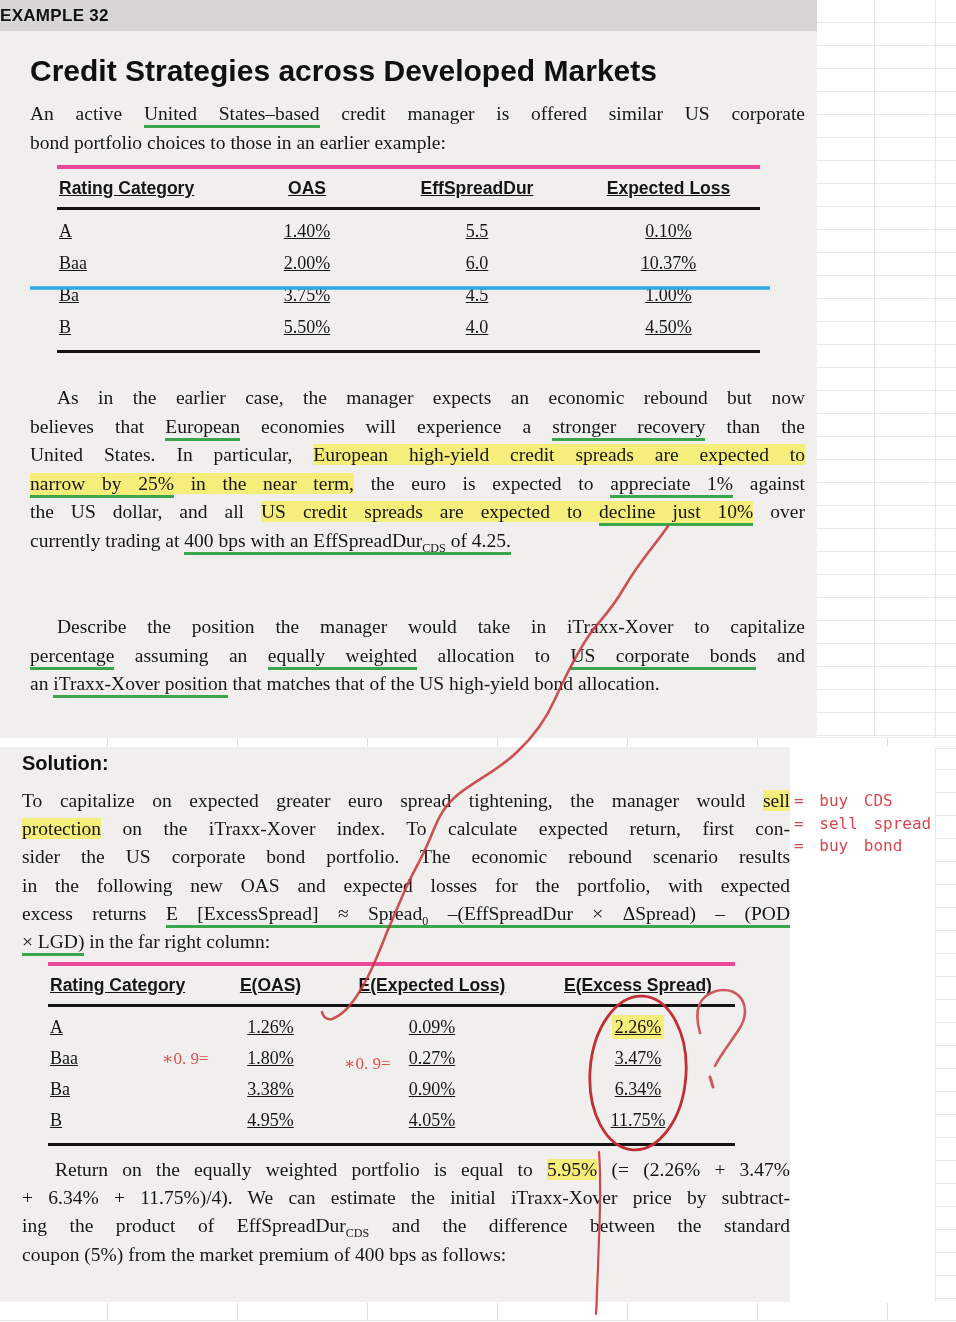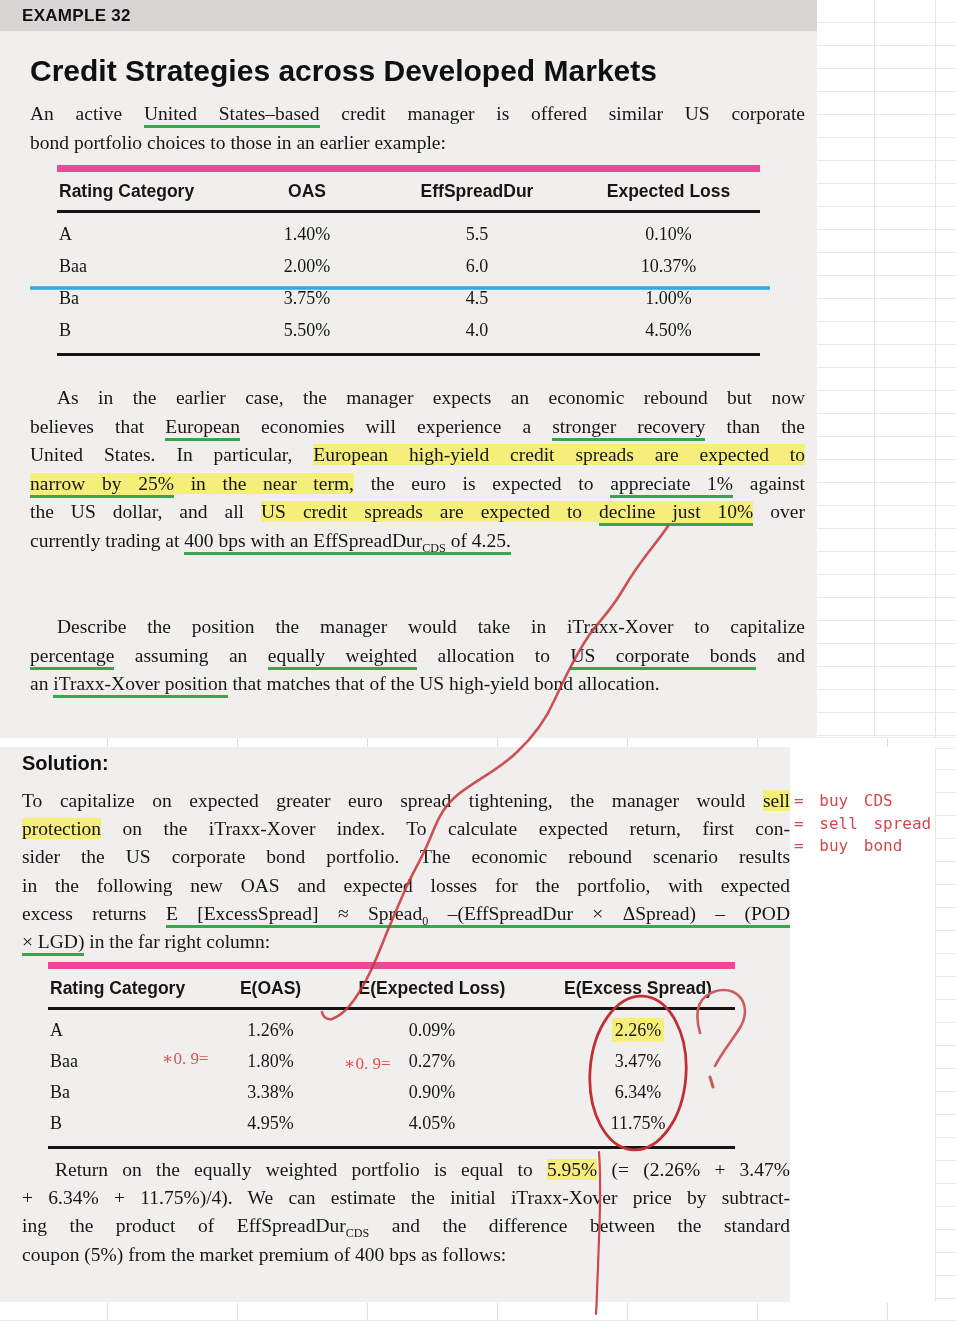--- a/index.html
+++ b/index.html
@@ -18,42 +18,42 @@
   .hline-bottom{position:absolute;left:0;top:1320px;width:956px;height:1px;background:#e7e7e7;}
   .tick{position:absolute;width:1px;background:#dedede;}
 
   
   .paper1{position:absolute;left:0;top:0;width:817px;height:737px;background:#f0efed;}
   .paper2{position:absolute;left:0;top:747px;width:790px;height:555px;background:#f0efed;}
   .paper2-margin{position:absolute;left:790px;top:747px;width:145px;height:555px;background:#ffffff;}
 
   .example-bar{position:absolute;left:0;top:0;width:817px;height:31px;background:#d7d6d5;}
   .example-bar .lbl{font-family:"Liberation Sans",sans-serif;font-weight:bold;font-size:17px;
-                    line-height:31px;padding-left:22px;letter-spacing:.3px;color:#111;}
+                    line-height:31px;letter-spacing:.3px;color:#111;}
   .page-title{position:absolute;left:30px;top:54px;font-family:"Liberation Sans",sans-serif;
               font-weight:bold;font-size:30px;color:#101010;}
   .sol-heading{position:absolute;left:22px;top:752px;font-family:"Liberation Sans",sans-serif;
                font-weight:bold;font-size:20px;color:#101010;}
 
   
   .para{position:absolute;font-size:19.5px;}
   .line{white-space:normal;}
   .line.j{text-align:justify;text-align-last:justify;}
   #intro   {left:30px;top:99px;width:775px;line-height:29px;}
   #scenario{left:30px;top:384px;width:775px;line-height:28.6px;}
   #task    {left:30px;top:613px;width:775px;line-height:28.6px;}
   #sol-body{left:22px;top:787px;width:768px;line-height:28.2px;}
   #closing {left:22px;top:1156px;width:768px;line-height:28.2px;}
   #final   {left:22px;top:1316px;width:768px;line-height:27px;font-weight:bold;}
   .hl{background:#f6ee7a;}
   .ul{border-bottom:3px solid #3aa64b;padding-bottom:1px;}
   sub{font-size:0.62em;line-height:0;}
 
   
-  .tbl{position:absolute;border-top:7px solid #ec4899;border-bottom:3px solid #141414;}
+  .tbl{position:absolute;border-top:4px solid #ec4899;border-bottom:3px solid #141414;text-decoration:underline;}
   #table1{left:57px;top:165px;width:703px;}
   #table2{left:48px;top:962px;width:687px;}
   .trow{display:grid;align-items:center;}
   #table1 .trow{grid-template-columns:180px 140px 200px 183px;}
   #table2 .trow{grid-template-columns:170px 105px 218px 194px;}
   .thead{padding:9px 0 8px;border-bottom:3px solid #141414;
          font-family:"Liberation Sans",sans-serif;font-weight:bold;font-size:17.5px;}
   .tbody{padding:5px 0 7px;}
   #table1 .tbody .trow{height:32px;}
   #table2 .tbody .trow{height:31px;}

